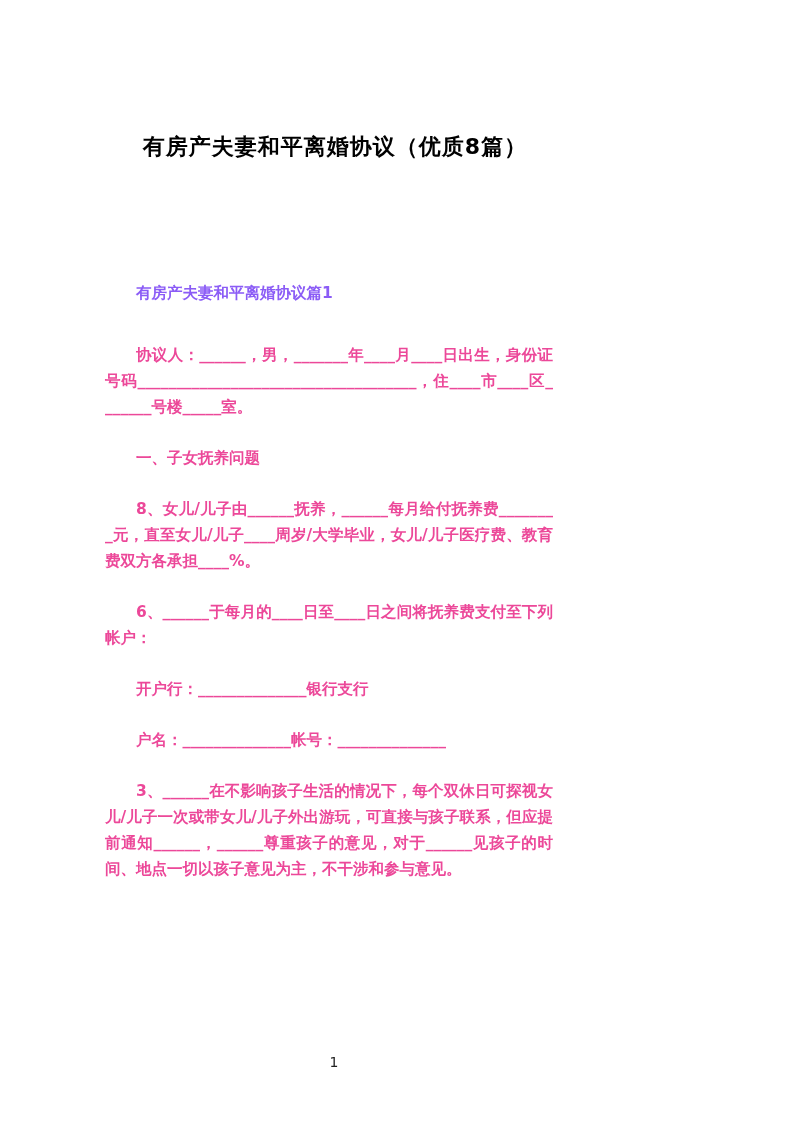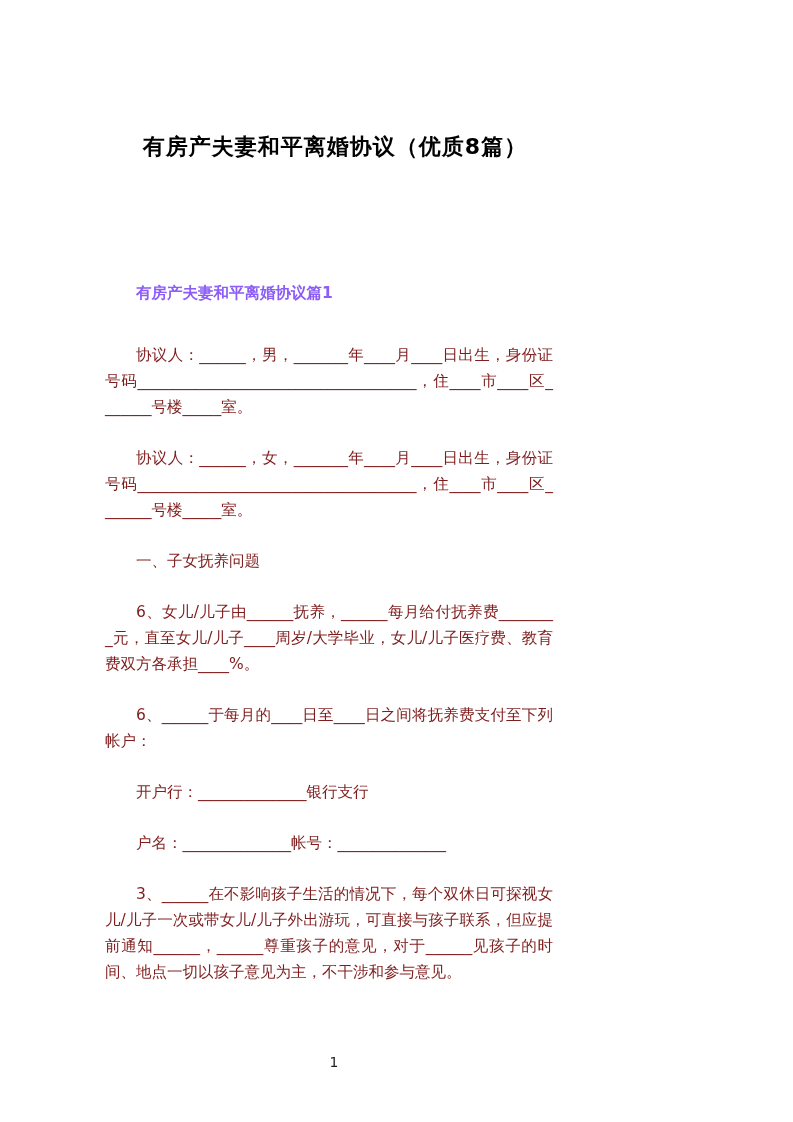--- a/index.html
+++ b/index.html
@@ -42,21 +42,22 @@
       text-indent: 2em;
       margin: 0 0 36px 0;
       font-size: 15.5px;
       line-height: 26px;
     }
     .para {
       margin: 0 12px 25px 0;
       text-indent: 2em;
       text-align: justify;
       word-break: break-all;
-      color: #7f1d1d;
+      color: #ec4899;
+      font-weight: bold;
     }
     .page-footer {
       position: absolute;
       bottom: 52px;
       left: 0;
       width: 100%;
       text-align: center;
       font-size: 14px;
       color: #1f1f1f;
     }
@@ -67,26 +68,25 @@
 <div class="page">
 
   <h1 class="doc-title">有房产夫妻和平离婚协议（优质8篇）</h1>
 
   <div class="doc-body">
 
     <p class="section-heading">有房产夫妻和平离婚协议篇1</p>
 
     <p class="para">协议人：______，男，_______年____月____日出生，身份证号码____________________________________，住____市____区_______号楼_____室。</p>
 
-    <p class="para">协议人：______，女，_______年____月____日出生，身份证号码____________________________________，住____市____区_______号楼_____室。</p>
 
 
     <p class="para">一、子女抚养问题</p>
 
-    <p class="para">6、女儿/儿子由______抚养，______每月给付抚养费________元，直至女儿/儿子____周岁/大学毕业，女儿/儿子医疗费、教育费双方各承担____%。</p>
+    <p class="para">8、女儿/儿子由______抚养，______每月给付抚养费________元，直至女儿/儿子____周岁/大学毕业，女儿/儿子医疗费、教育费双方各承担____%。</p>
 
     <p class="para">6、______于每月的____日至____日之间将抚养费支付至下列帐户：</p>
 
     <p class="para">开户行：______________银行支行</p>
 
     <p class="para">户名：______________帐号：______________</p>
 
     <p class="para">3、______在不影响孩子生活的情况下，每个双休日可探视女儿/儿子一次或带女儿/儿子外出游玩，可直接与孩子联系，但应提前通知______，______尊重孩子的意见，对于______见孩子的时间、地点一切以孩子意见为主，不干涉和参与意见。</p>
 
   </div>

